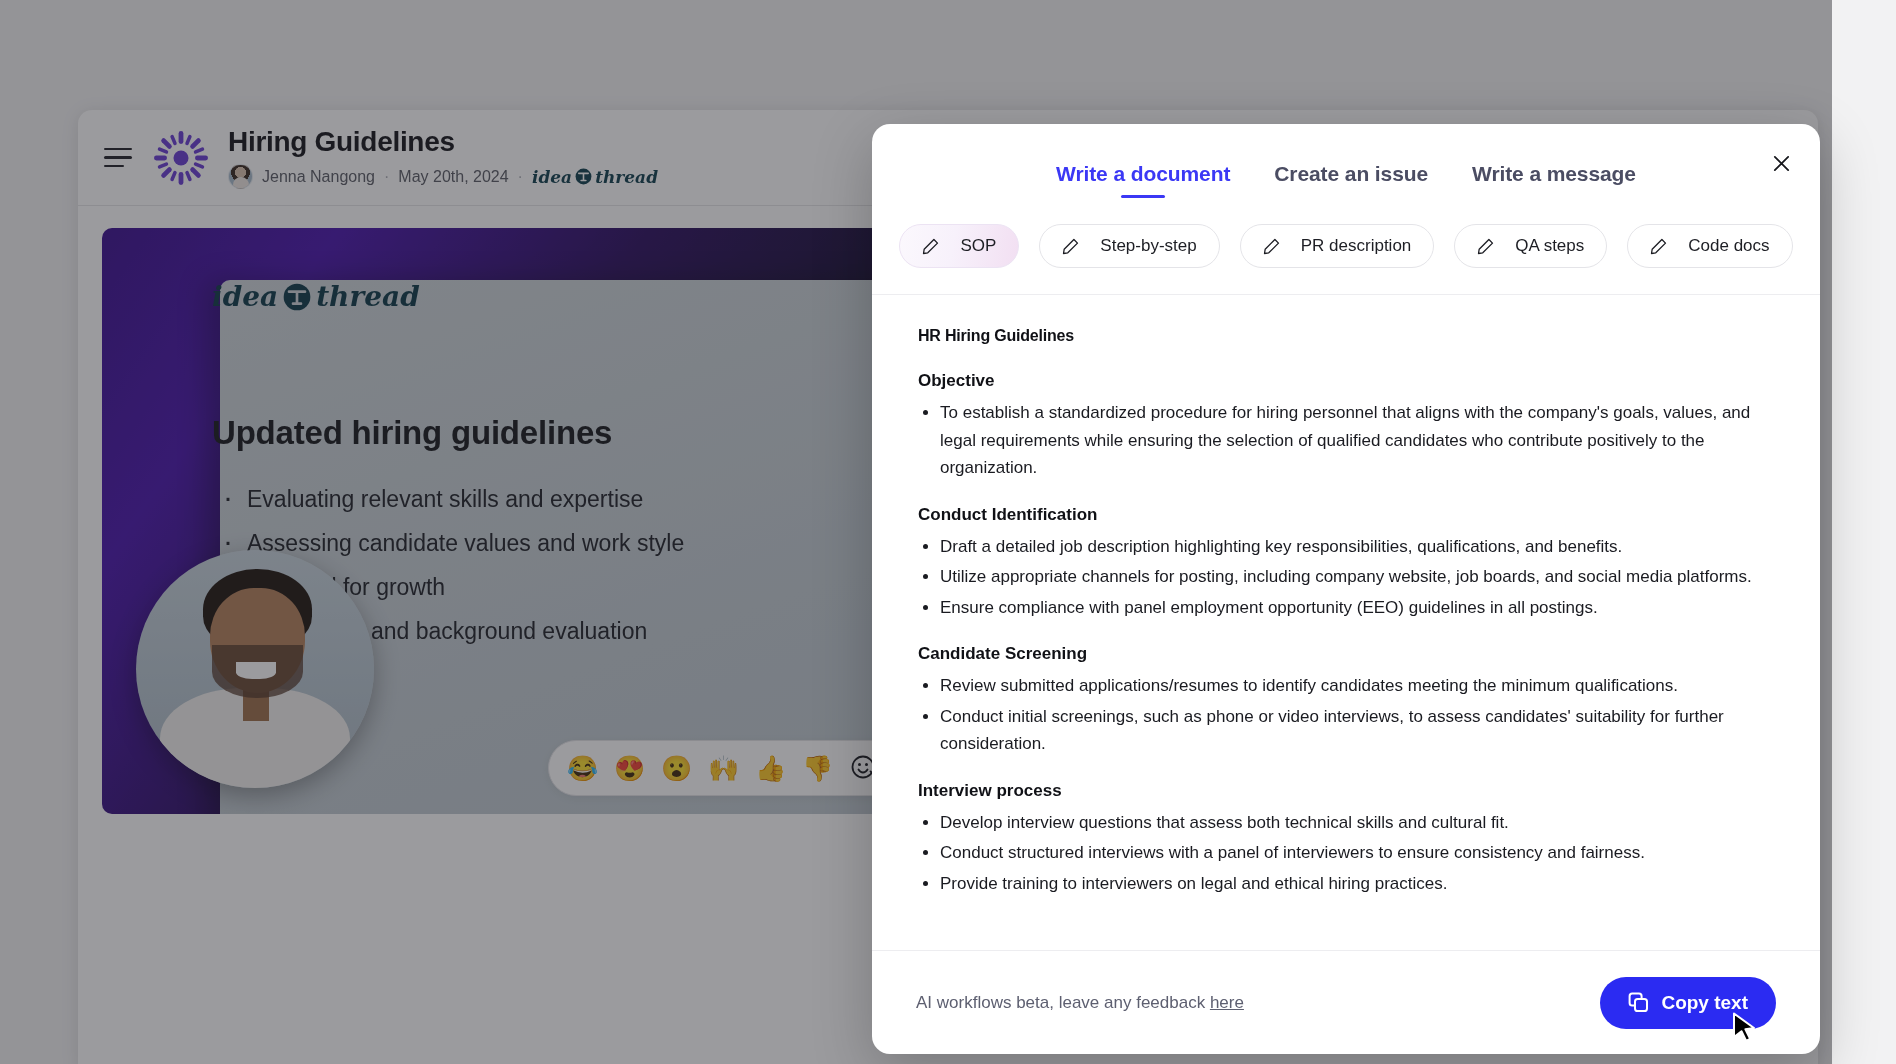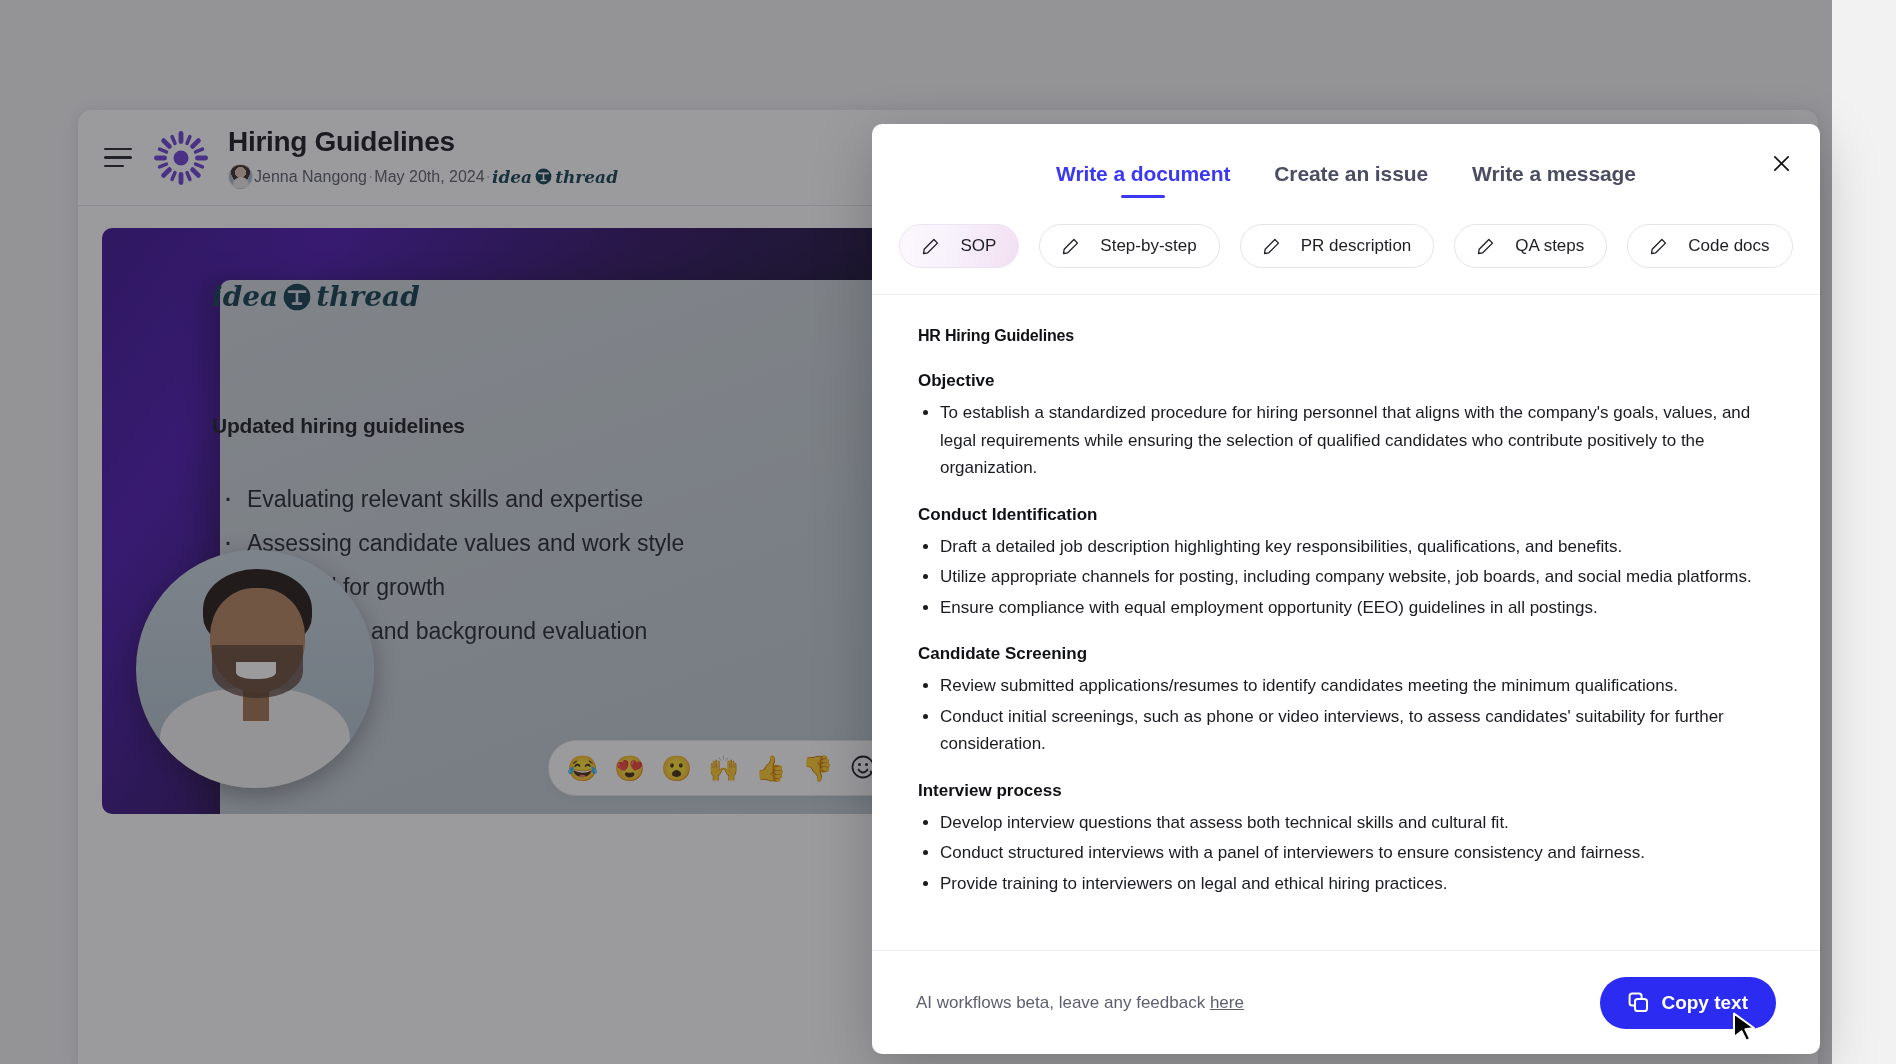--- a/index.html
+++ b/index.html
@@ -31,21 +31,21 @@
   .hamburger { width: 28px; display: flex; flex-direction: column; gap: 6px; cursor: pointer; margin-right: 22px;}
   .hamburger span { display: block; height: 2.5px; background: #23242a; border-radius: 2px; }
   .hamburger span:nth-child(1){ width: 28px; }
   .hamburger span:nth-child(2){ width: 28px; }
   .hamburger span:nth-child(3){ width: 20px; }
 
   .burst { width: 54px; height: 54px; margin-right: 20px; flex: 0 0 auto; }
 
   .head-text { display: flex; flex-direction: column; justify-content: center; gap: 6px; }
   .doc-title { font-size: 28px; font-weight: 700; color: #16171c; letter-spacing: -0.3px; }
-  .doc-meta { display: flex; align-items: center; gap: 1px; font-size: 16px; color: #5b5d66; }
+  .doc-meta { display: flex; align-items: center; gap: 9px; font-size: 16px; color: #5b5d66; }
   .avatar-sm {
     width: 25px; height: 25px; border-radius: 50%;
     background: radial-gradient(circle at 50% 32%, #d9c1ad 0 28%, #3a2a22 29% 48%, #a8bccd 49% 100%);
     border: 1px solid rgba(255,255,255,0.7);
     overflow: hidden; position: relative;
   }
   .avatar-sm::after{
     content:""; position:absolute; left:50%; top:54%; width:16px; height:14px;
     transform: translateX(-50%); border-radius: 8px 8px 0 0; background:#efe8e2;
   }
@@ -69,21 +69,21 @@
     background: linear-gradient(160deg,#cfd6da 0%, #c3ccd2 45%, #b9c4ca 100%);
     border-radius: 10px 0 0 0;
     box-shadow: -14px 0 28px rgba(0,0,0,0.28);
     overflow: hidden;
   }
   .slide-logo { position: absolute; left: 110px; top: 52px; display: flex; align-items: center; gap: 3px; color: #0f3b4a; }
   .slide-logo .word { font-family: "DejaVu Serif", serif; font-style: italic; font-weight: 700; font-size: 28px; }
   .slide-logo svg { width: 32px; height: 32px; }
   .slide-h1 {
     position: absolute; left: 110px; top: 186px;
-    font-size: 21px; font-weight: 700; color: #181a1e; letter-spacing: -0.2px;
+    font-size: 33px; font-weight: 700; color: #181a1e; letter-spacing: -0.2px;
   }
   .slide-bullets { position: absolute; left: 121px; top: 258px; }
   .slide-bullets li {
     list-style: none; font-size: 23px; color: #21242a; margin-bottom: 17px;
     display: flex; gap: 14px; align-items: baseline;
   }
   .slide-bullets li::before { content: "·"; font-size: 30px; line-height: 0.6; color:#21242a; }
   .slide-photo {
     position: absolute; right: 92px; top: 240px;
     width: 252px; height: 300px; border-radius: 14px; overflow: hidden;
@@ -138,21 +138,21 @@
     position: absolute; inset: 0;
     background: rgba(34,34,40,0.45);
   }
 
   
   .modal {
     position: absolute;
     left: 872px; top: 124px;
     width: 948px; height: 930px;
     background: #ffffff;
-    border-radius: 10px;
+    border-radius: 18px;
     box-shadow: 0 18px 60px rgba(0,0,0,0.22);
     display: flex; flex-direction: column;
     overflow: hidden;
   }
   .modal-close {
     position: absolute; right: 22px; top: 22px;
     width: 34px; height: 34px; cursor: pointer;
     display: flex; align-items: center; justify-content: center;
   }
   .modal-close svg { width: 19px; height: 19px; }
@@ -405,21 +405,21 @@
         <ul>
           <li>To establish a standardized procedure for hiring personnel that aligns with the company's goals, values, and legal requirements while ensuring the selection of qualified candidates who contribute positively to the organization.</li>
         </ul>
       </div>
 
       <div class="sec">
         <div class="sec-h">Conduct Identification</div>
         <ul>
           <li>Draft a detailed job description highlighting key responsibilities, qualifications, and benefits.</li>
           <li>Utilize appropriate channels for posting, including company website, job boards, and social media platforms.</li>
-          <li>Ensure compliance with equal employment opportunity (EEO) guidelines in all postings.</li>
+          <li>Ensure compliance with panel employment opportunity (EEO) guidelines in all postings.</li>
         </ul>
       </div>
 
       <div class="sec">
         <div class="sec-h">Candidate Screening</div>
         <ul>
           <li>Review submitted applications/resumes to identify candidates meeting the minimum qualifications.</li>
           <li>Conduct initial screenings, such as phone or video interviews, to assess candidates' suitability for further consideration.</li>
         </ul>
       </div>

